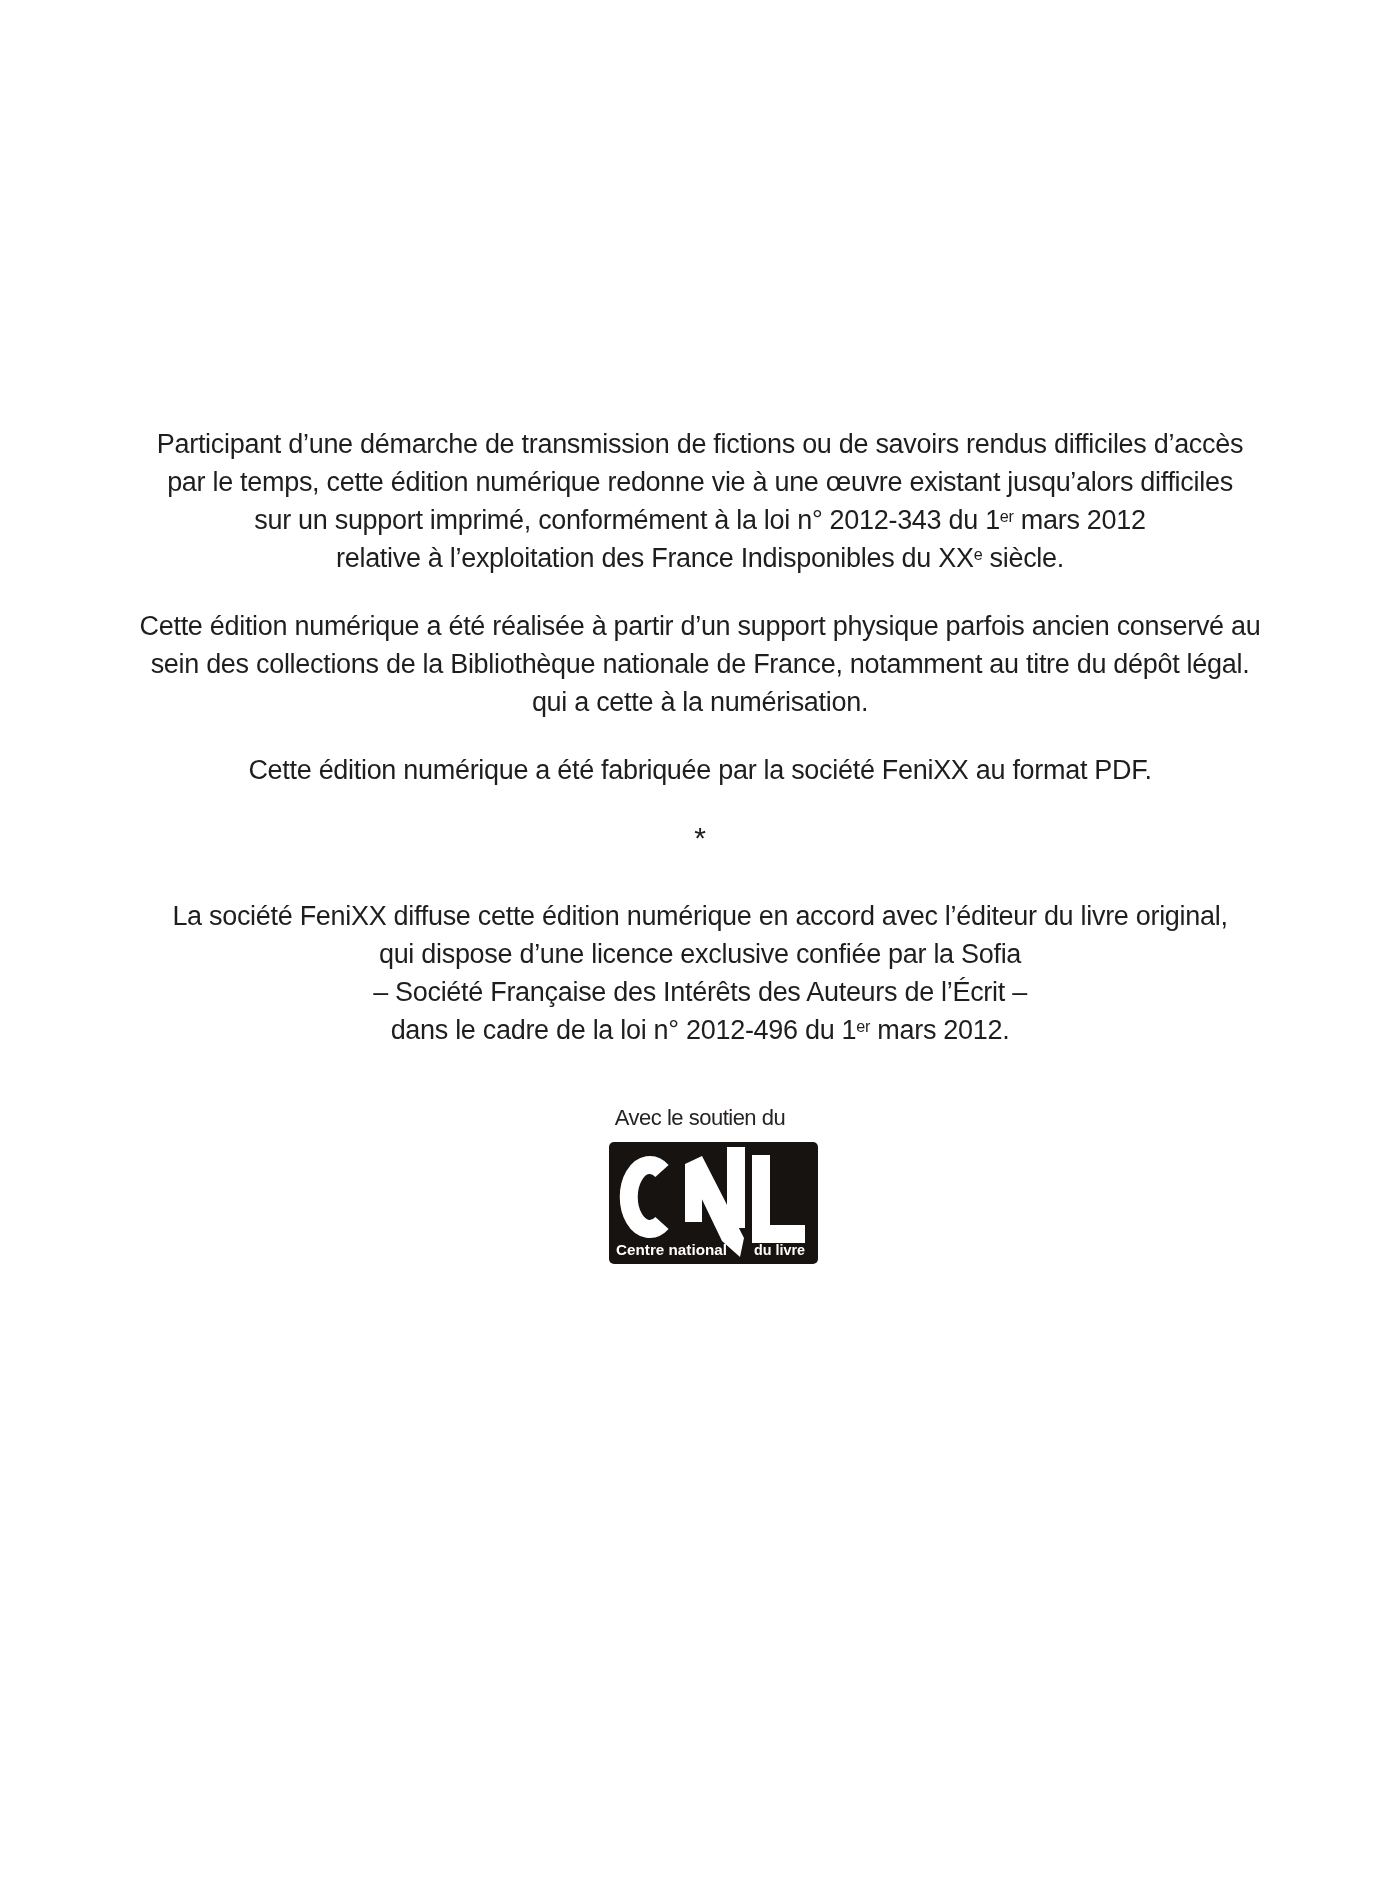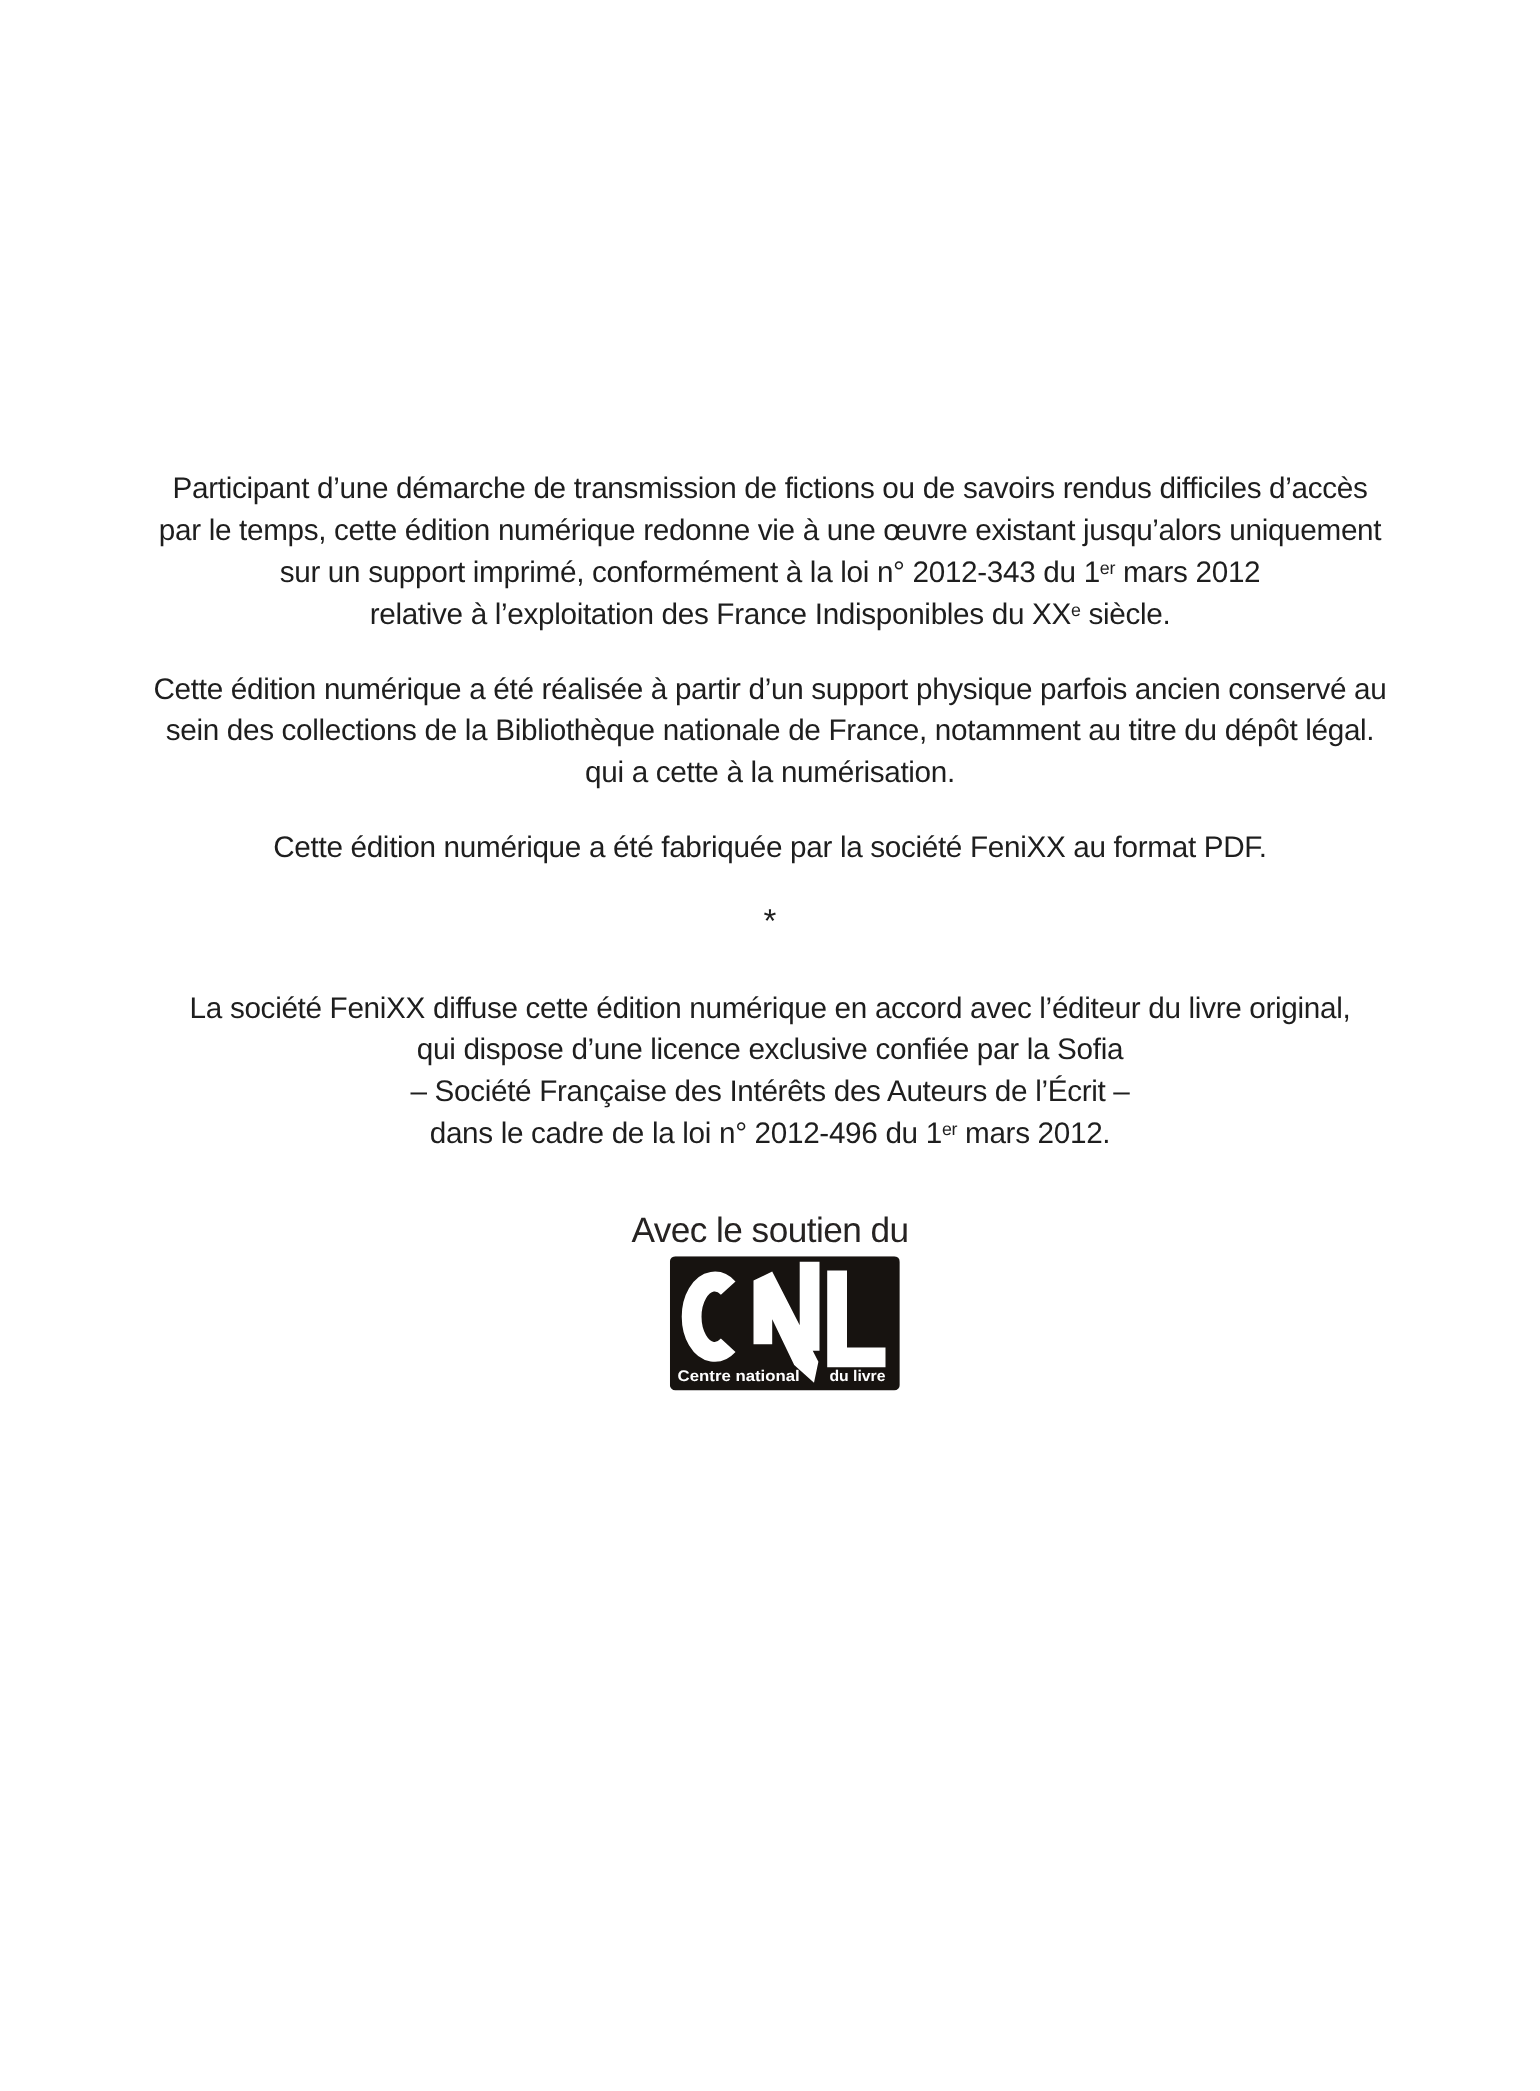--- a/index.html
+++ b/index.html
@@ -36,42 +36,42 @@
   }
   .asterisk {
     font-size: 30px;
     line-height: 38px;
     margin: 26px 0 40px 0;
   }
   .support {
     margin-top: 56px;
   }
   .support-caption {
-    font-size: 32px;
+    font-size: 22px;
     line-height: 26px;
     letter-spacing: -0.5px;
     color: #262322;
   }
   .cnl-wrap {
     margin-top: 11px;
     margin-left: 27px;
   }
   .cnl-wrap svg {
     display: inline-block;
     vertical-align: top;
   }
 </style>
 </head>
 <body>
 
 <main class="doc">
 
   <section class="para">
     <div class="line">Participant d’une démarche de transmission de fictions ou de savoirs rendus difficiles d’accès</div>
-    <div class="line">par le temps, cette édition numérique redonne vie à une œuvre existant jusqu’alors uniquement</div>
+    <div class="line">par le temps, cette édition numérique redonne vie à une œuvre existant jusqu’alors difficiles</div>
     <div class="line"><span>sur un support imprimé, conformément à la loi n° 2012-343 du 1</span><sup class="sup">er</sup><span> mars 2012</span></div>
     <div class="line"><span>relative à l’exploitation des France Indisponibles du XX</span><sup class="sup">e</sup><span> siècle.</span></div>
   </section>
 
   <section class="para">
     <div class="line">Cette édition numérique a été réalisée à partir d’un support physique parfois ancien conservé au</div>
     <div class="line">sein des collections de la Bibliothèque nationale de France, notamment au titre du dépôt légal.</div>
     <div class="line">qui a cette à la numérisation.</div>
   </section>
 

